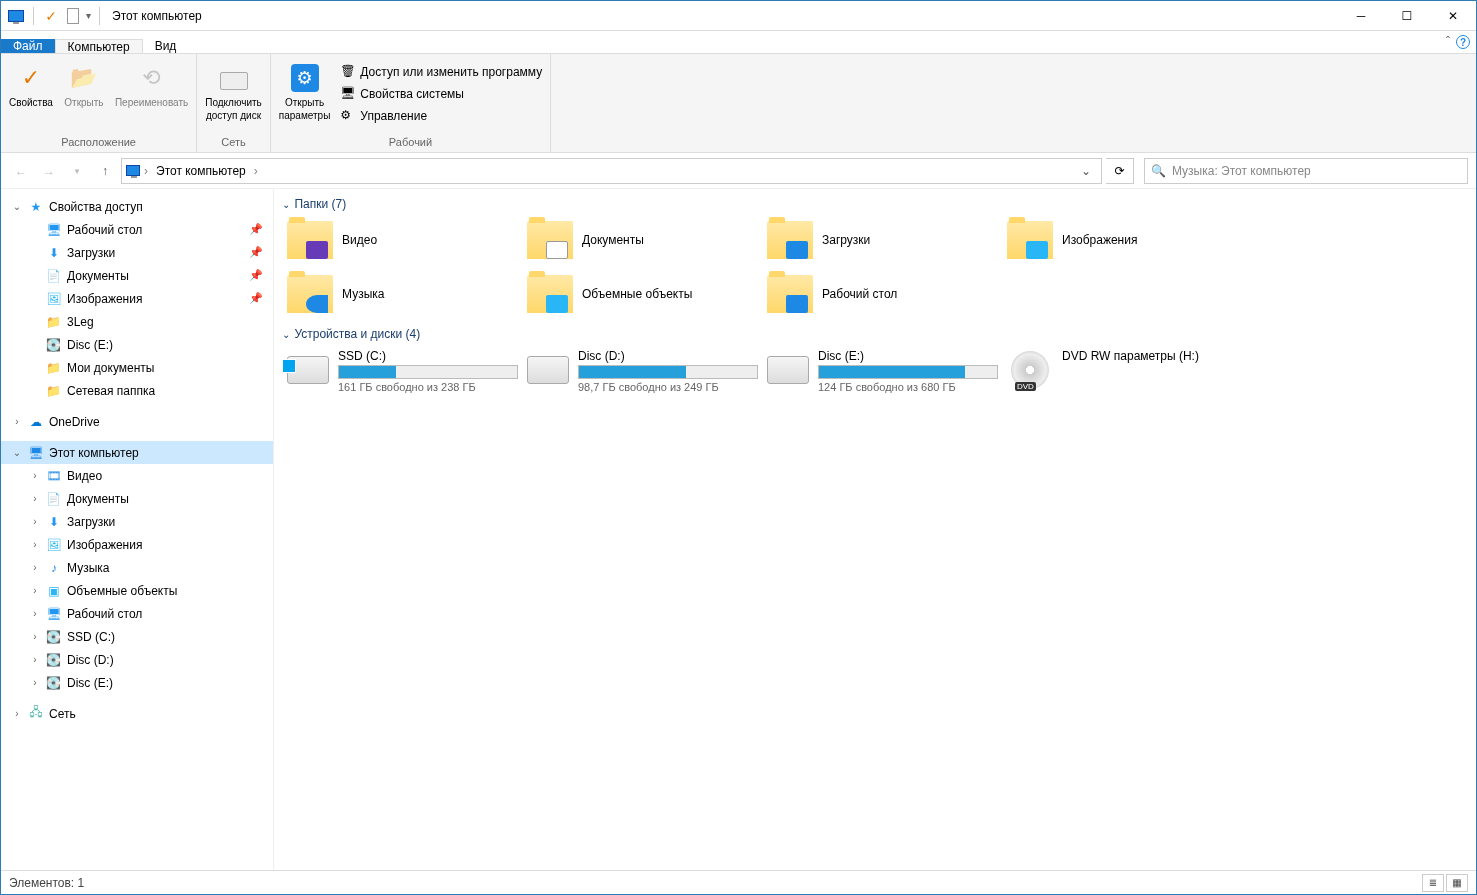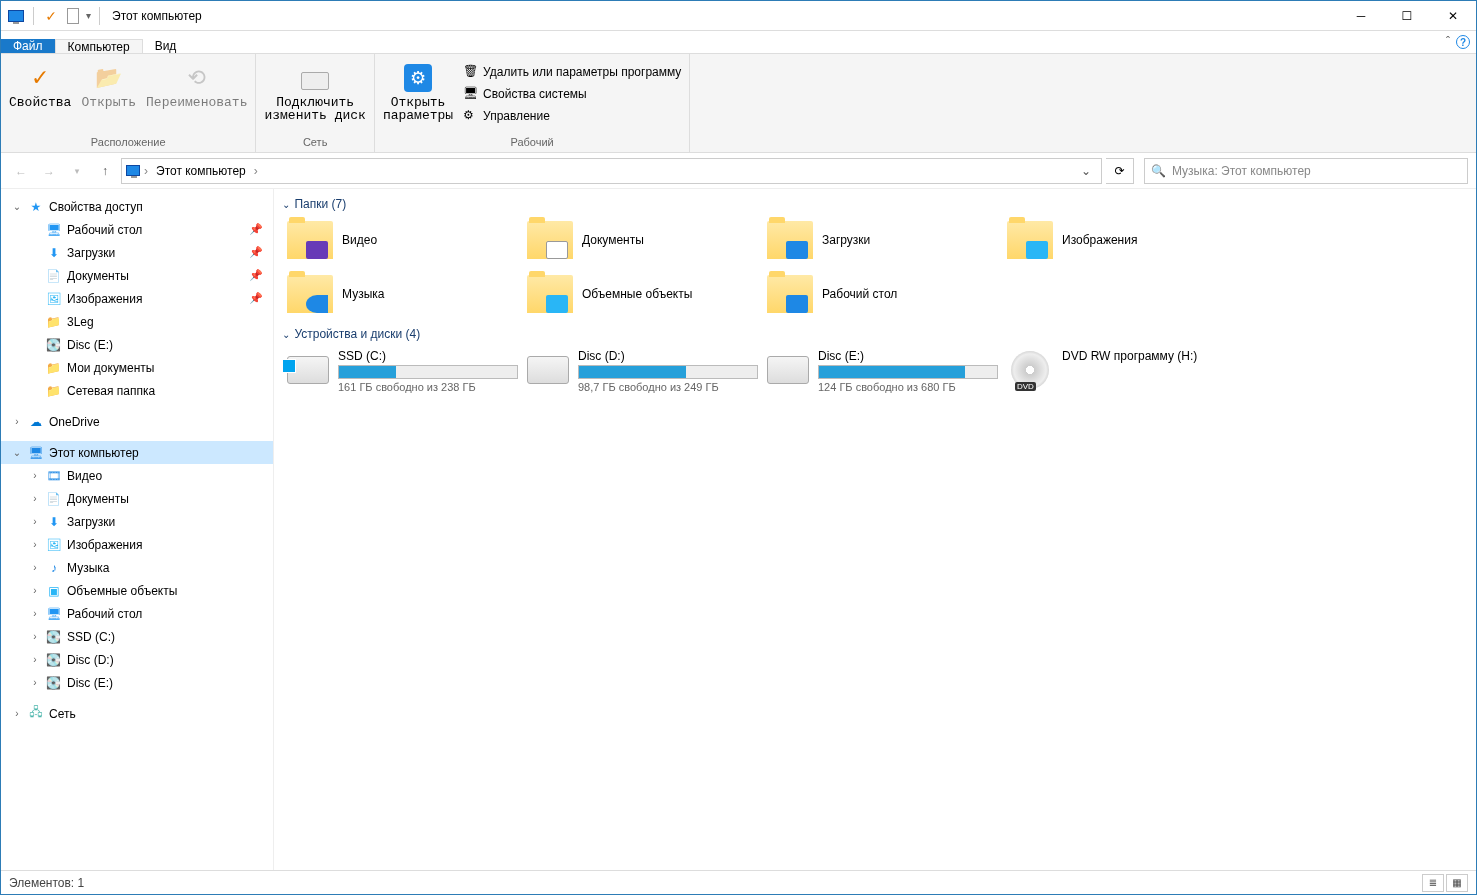--- a/index.html
+++ b/index.html
@@ -23,21 +23,21 @@
 .menubar .spacer { flex: 1; }
 .menubar .right { display: flex; align-items: center; padding-right: 6px; gap: 6px; }
 .help-icon { color: #1e88e5; font-weight: bold; border: 1px solid #1e88e5; border-radius: 50%; width: 14px; height: 14px; display: flex; align-items: center; justify-content: center; font-size: 10px; }
 
 .ribbon { height: 99px; background: #f5f5f5; border-bottom: 1px solid #ddd; display: flex; }
 .ribbon-group { border-right: 1px solid #ddd; display: flex; flex-direction: column; }
 .ribbon-group .items { flex: 1; display: flex; align-items: center; padding: 2px 4px; gap: 2px; }
 .ribbon-group .label { text-align: center; font-size: 11px; color: #666; padding: 2px 0 4px; }
 .ribbon-btn { display: flex; flex-direction: column; align-items: center; justify-content: flex-start; padding: 4px 4px; min-width: 50px; height: 72px; text-align: center; }
 .ribbon-btn .icon { width: 32px; height: 32px; display: flex; align-items: center; justify-content: center; margin-bottom: 2px; }
-.ribbon-btn .text { font-size: 13px; line-height: 13px; font-family: Liberation Mono, monospace; }
+.ribbon-btn .text { font-size: 10px; line-height: 13px; }
 .ribbon-btn.disabled { opacity: 0.5; }
 .ribbon-small { display: flex; align-items: center; gap: 4px; padding: 2px 4px; height: 22px; font-size: 11px; }
 .ribbon-small .icon { width: 16px; height: 16px; }
 .ribbon-col { display: flex; flex-direction: column; }
 
 
 .ico-props { color: #e67a00; font-size: 22px; }
 .ico-open { color: #999; font-size: 22px; }
 .ico-rename { color: #999; font-size: 22px; }
 .ico-media { width: 28px; height: 28px; background: linear-gradient(#4aa, #26c); border-radius: 2px; }
@@ -175,38 +175,38 @@
     </div>
     <div class="label">Расположение</div>
   </div>
   <div class="ribbon-group">
     <div class="items">
       <div class="ribbon-btn">
         <div class="icon">
             <div class="ico-drive"></div>
           </div>
         <div class="text" style="white-space:pre-line">Подключить
-изменить диск</div>
+доступ диск</div>
       </div>
     </div>
     <div class="label">Сеть</div>
   </div>
   <div class="ribbon-group">
     <div class="items">
       <div class="ribbon-btn">
         <div class="icon">
             <div class="ico-gear">⚙</div>
           </div>
         <div class="text" style="white-space:pre-line">Открыть
 параметры</div>
       </div>
       <div class="ribbon-col">
         <div class="ribbon-small">
             <span class="icon">🗑</span>
-            <span>Удалить или параметры программу</span>
+            <span>Доступ или изменить программу</span>
           </div>
         <div class="ribbon-small">
             <span class="icon">🖥</span>
             <span>Свойства системы</span>
           </div>
         <div class="ribbon-small">
             <span class="icon">⚙</span>
             <span>Управление</span>
           </div>
       </div>
@@ -449,21 +449,21 @@
               <div class="fill" style="width:82%"></div>
             </div>
             <div class="free">124 ГБ свободно из 680 ГБ</div>
           </div>
         </div>
         <div class="drive-item">
           <div class="big-icon">
             <div class="drive-dvd"></div>
           </div>
           <div class="drive-info">
-            <div class="name">DVD RW программу (H:)</div>
+            <div class="name">DVD RW параметры (H:)</div>
           </div>
         </div>
       </div>
     </div>
 </div>
 
 <div class="statusbar">
   <span>Элементов: 1</span>
   <div class="spacer"></div>
   <div class="view-btns">

